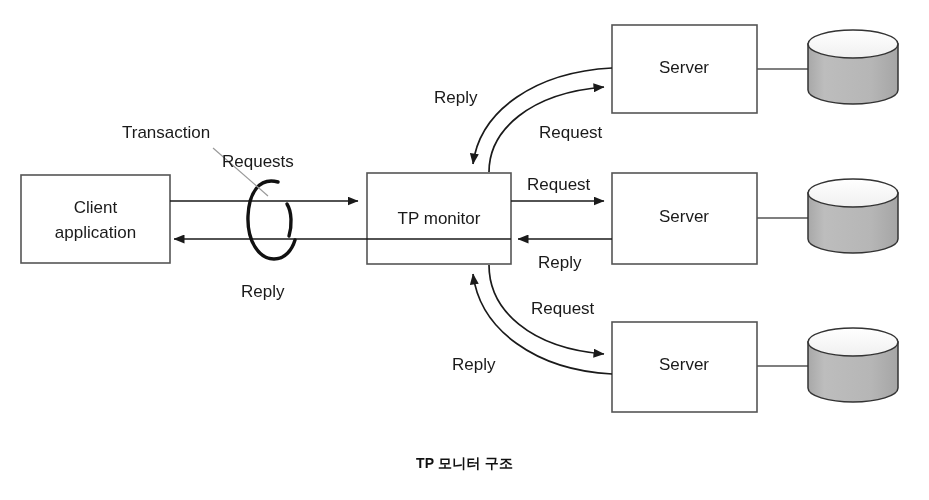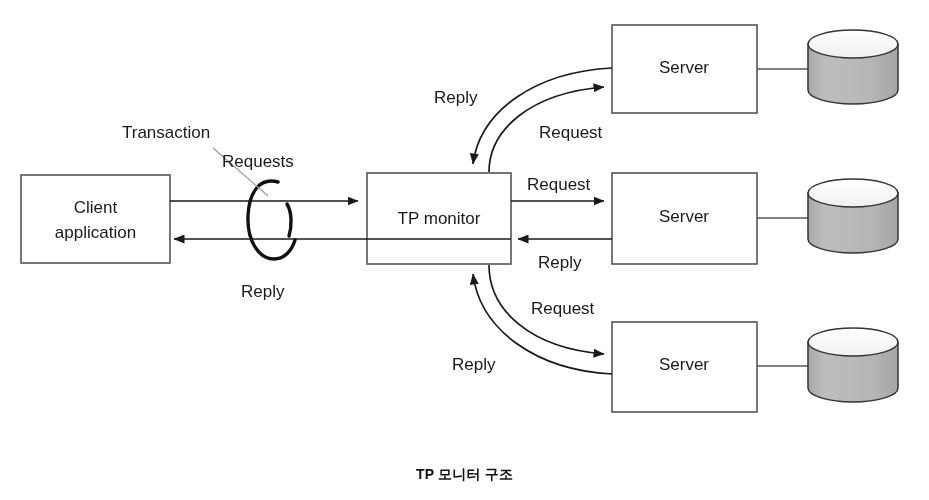--- a/index.html
+++ b/index.html
@@ -34,21 +34,21 @@
     dominant-baseline: middle;
   }
   .edge-label {
     font-family: "Liberation Sans", sans-serif;
     font-size: 17px;
     fill: #1a1a1a;
   }
   .caption {
     position: absolute;
     left: 0;
-    top: 466px;
+    top: 455px;
     width: 929px;
     text-align: center;
     font-family: "Liberation Sans", sans-serif;
     font-size: 14px;
     font-weight: bold;
     color: #111111;
     letter-spacing: 0.2px;
   }
 </style>
 </head>

